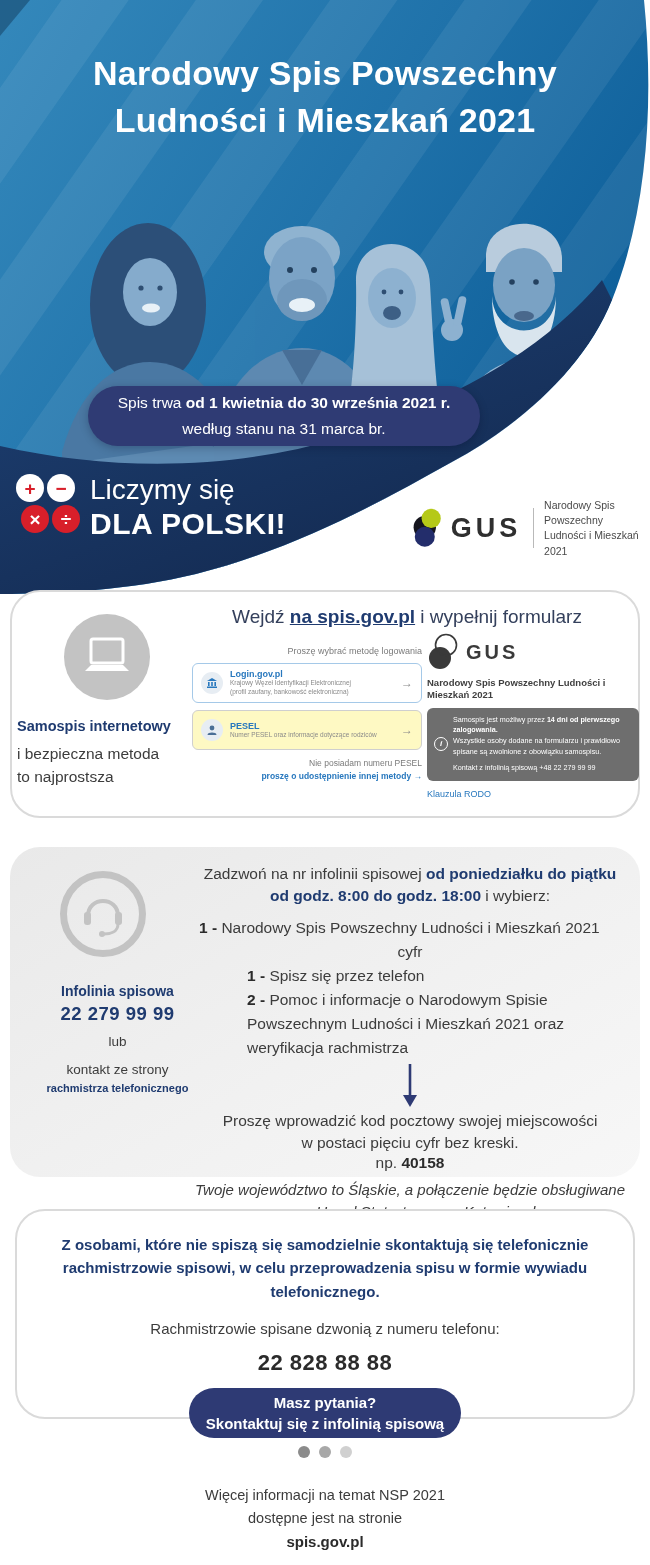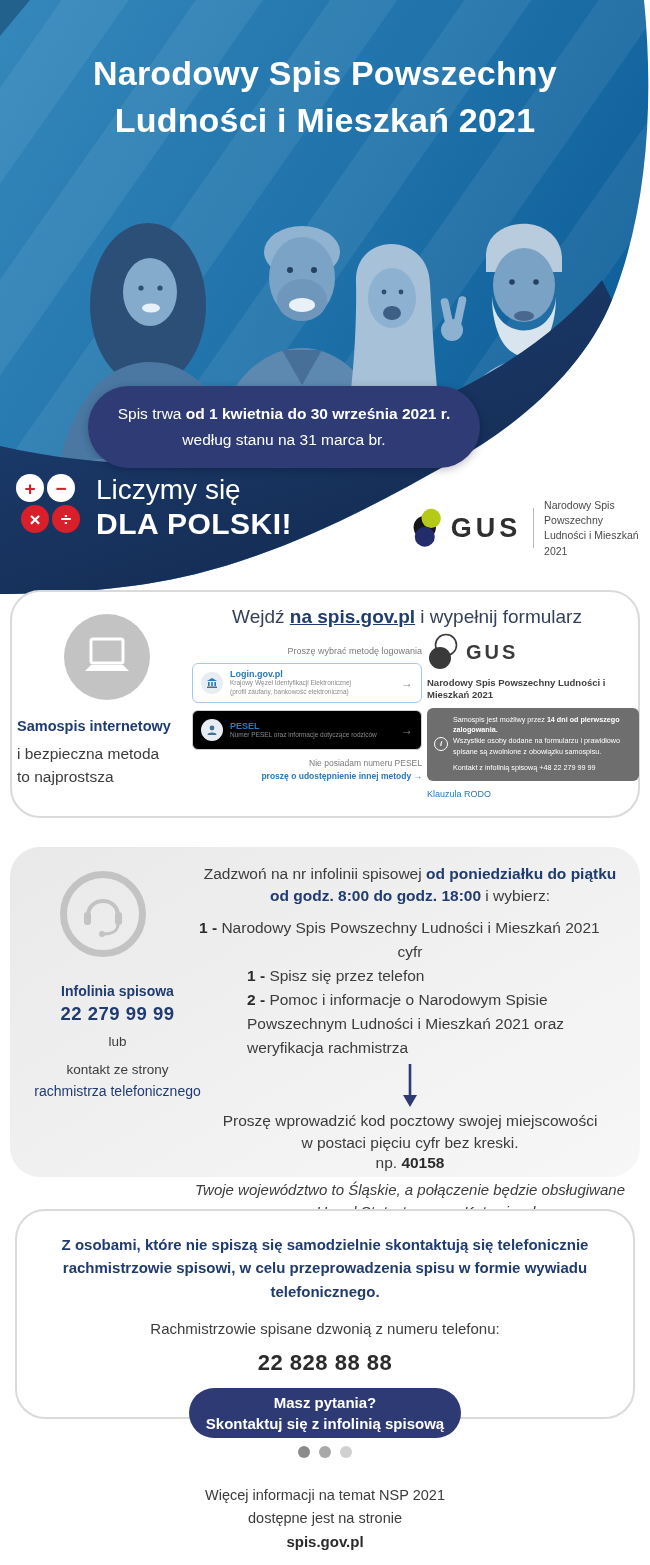--- a/index.html
+++ b/index.html
@@ -4,32 +4,32 @@
 <style>
   html,body{margin:0;padding:0;background:#ffffff;}
   body{width:650px;font-family:"Liberation Sans","DejaVu Sans",sans-serif;-webkit-font-smoothing:antialiased;}
   .page{position:relative;width:650px;height:1565px;overflow:hidden;background:#fff;}
 
   
   .hero{position:relative;width:650px;height:590px;}
   .hero svg.bg{position:absolute;left:0;top:0;}
   .hero-title{position:absolute;left:0;top:50px;width:650px;text-align:center;color:#fff;
     font-size:34px;font-weight:bold;line-height:1.38;letter-spacing:.2px;}
-  .badge{position:absolute;left:88px;top:386px;width:392px;height:82px;border-radius:41px;
+  .badge{position:absolute;left:88px;top:386px;width:392px;height:60px;border-radius:41px;
     background:#2f3b74;color:#fff;text-align:center;font-size:15.5px;line-height:26px;
     display:flex;flex-direction:column;justify-content:center;box-shadow:0 2px 8px rgba(0,0,30,.25);}
   .badge b{font-weight:bold;}
   .slogan{position:absolute;left:16px;top:474px;display:flex;align-items:flex-start;}
   .math-grid{position:relative;width:72px;height:62px;flex:none;}
   .mi{position:absolute;width:28px;height:28px;border-radius:50%;display:flex;align-items:center;justify-content:center;
     font-size:19px;font-weight:bold;line-height:1;}
   .mi.w{background:#fff;color:#d81f2a;}
   .mi.r{background:#d81f2a;color:#fff;}
   .mi.p{left:0;top:0;} .mi.m{left:31px;top:0;} .mi.x{left:5px;top:31px;} .mi.d{left:36px;top:31px;}
-  .slogan-text{margin-left:8px;color:#fff;}
+  .slogan-text{margin-left:2px;color:#fff;}
   .slogan-l1{font-size:28px;font-weight:400;line-height:1.15;}
   .slogan-l2{font-size:30px;font-weight:800;line-height:1.2;letter-spacing:.5px;}
   .gus-hero{position:absolute;left:408px;top:498px;display:flex;align-items:center;}
   .gus-hero .gtext{font-size:27px;font-weight:bold;color:#2f2f2f;letter-spacing:4px;margin-left:6px;}
   .gus-hero .vdiv{width:1px;height:40px;background:#b9b9b9;margin:0 10px 0 12px;}
   .gus-hero .cap{font-size:10.5px;color:#4a4a4a;line-height:1.45;}
 
   
   .card{position:relative;background:#fff;border:2px solid #dadada;border-radius:30px;box-sizing:border-box;}
   .card-online{margin:0 10px;width:630px;height:228px;}
@@ -42,21 +42,21 @@
   .c1-circle{left:52px;top:22px;width:86px;height:86px;}
   .c1-heading{position:absolute;left:165px;top:14px;width:460px;text-align:center;font-size:19px;color:#34405c;}
   .c1-heading b{color:#1f3b70;font-weight:bold;text-decoration:underline;}
   .c1-side{position:absolute;left:5px;top:126px;width:185px;text-align:left;}
   .c1-side .t{font-size:14.5px;font-weight:bold;color:#1f3b70;margin-bottom:8px;}
   .c1-side .s{font-size:15.5px;color:#3c3c3c;line-height:1.5;}
   .login-panel{position:absolute;left:180px;top:54px;width:230px;}
   .login-prompt{font-size:9px;color:#7a7a7a;text-align:right;}
   .login-box{margin-top:7px;height:40px;border-radius:6px;display:flex;align-items:center;padding:0 8px;box-sizing:border-box;cursor:pointer;}
   .login-box.b1{border:1px solid #a5c9e8;background:#fff;}
-  .login-box.b2{border:1px solid #cfcfcf;background:#000000;}
+  .login-box.b2{border:1px solid #cfcfcf;background:#fef9c3;}
   .lb-icon{width:22px;height:22px;border-radius:50%;background:#e7edf3;flex:none;display:flex;align-items:center;justify-content:center;}
   .lb-text{margin-left:7px;flex:1;min-width:0;}
   .lb-title{font-size:9px;font-weight:bold;color:#2878be;}
   .lb-desc{font-size:6.5px;color:#8a8a8a;line-height:1.35;}
   .lb-arrow{font-size:12px;color:#8a8a8a;flex:none;margin-left:4px;}
   .login-foot{margin-top:8px;text-align:right;}
   .lf1{font-size:8.5px;color:#7a7a7a;}
   .lf2{font-size:8.5px;font-weight:bold;color:#2878be;margin-top:3px;cursor:pointer;}
   .gus-panel{position:absolute;left:415px;top:40px;width:212px;}
   .gp-logo{display:flex;align-items:center;}
@@ -69,21 +69,21 @@
   .info-box .l3{margin-top:5px;}
   .rodo{margin-top:8px;font-size:9px;color:#2878be;cursor:pointer;}
 
   
   .c2-ring{position:absolute;left:50px;top:24px;width:86px;height:86px;border:7px solid #c3c3c3;border-radius:50%;
     box-sizing:border-box;display:flex;align-items:center;justify-content:center;}
   .c2-side{position:absolute;left:10px;top:136px;width:195px;text-align:center;color:#3c3c3c;}
   .c2-side .t{font-size:14px;font-weight:bold;color:#1f3b70;}
   .c2-side .n{font-size:18.5px;font-weight:bold;color:#1f3b70;margin-top:4px;letter-spacing:.5px;}
   .c2-side .o{font-size:13.5px;margin-top:7px;line-height:1.5;}
-  .c2-side .r{font-size:14px;font-weight:normal;color:#1f3b70;line-height:1.45;text-align:center;}
+  .c2-side .r{font-size:11px;font-weight:bold;color:#1f3b70;line-height:1.45;text-align:center;}
   .c2-main{position:absolute;left:175px;top:16px;width:450px;font-size:15.5px;color:#3c3c3c;}
   .c2-intro{text-align:center;line-height:22px;}
   .c2-intro b{color:#1f3b70;font-weight:bold;}
   .menu{margin-top:9px;line-height:24px;}
   .menu .row1{margin-left:14px;}
   .menu .rowi{margin-left:62px;}
   .menu .conn{text-align:center;}
   .menu .k{font-weight:bold;color:#2b2b2b;}
   .c2-arrow{text-align:center;margin-top:4px;height:44px;}
   .c2-post{text-align:center;line-height:22px;margin-top:2px;}

